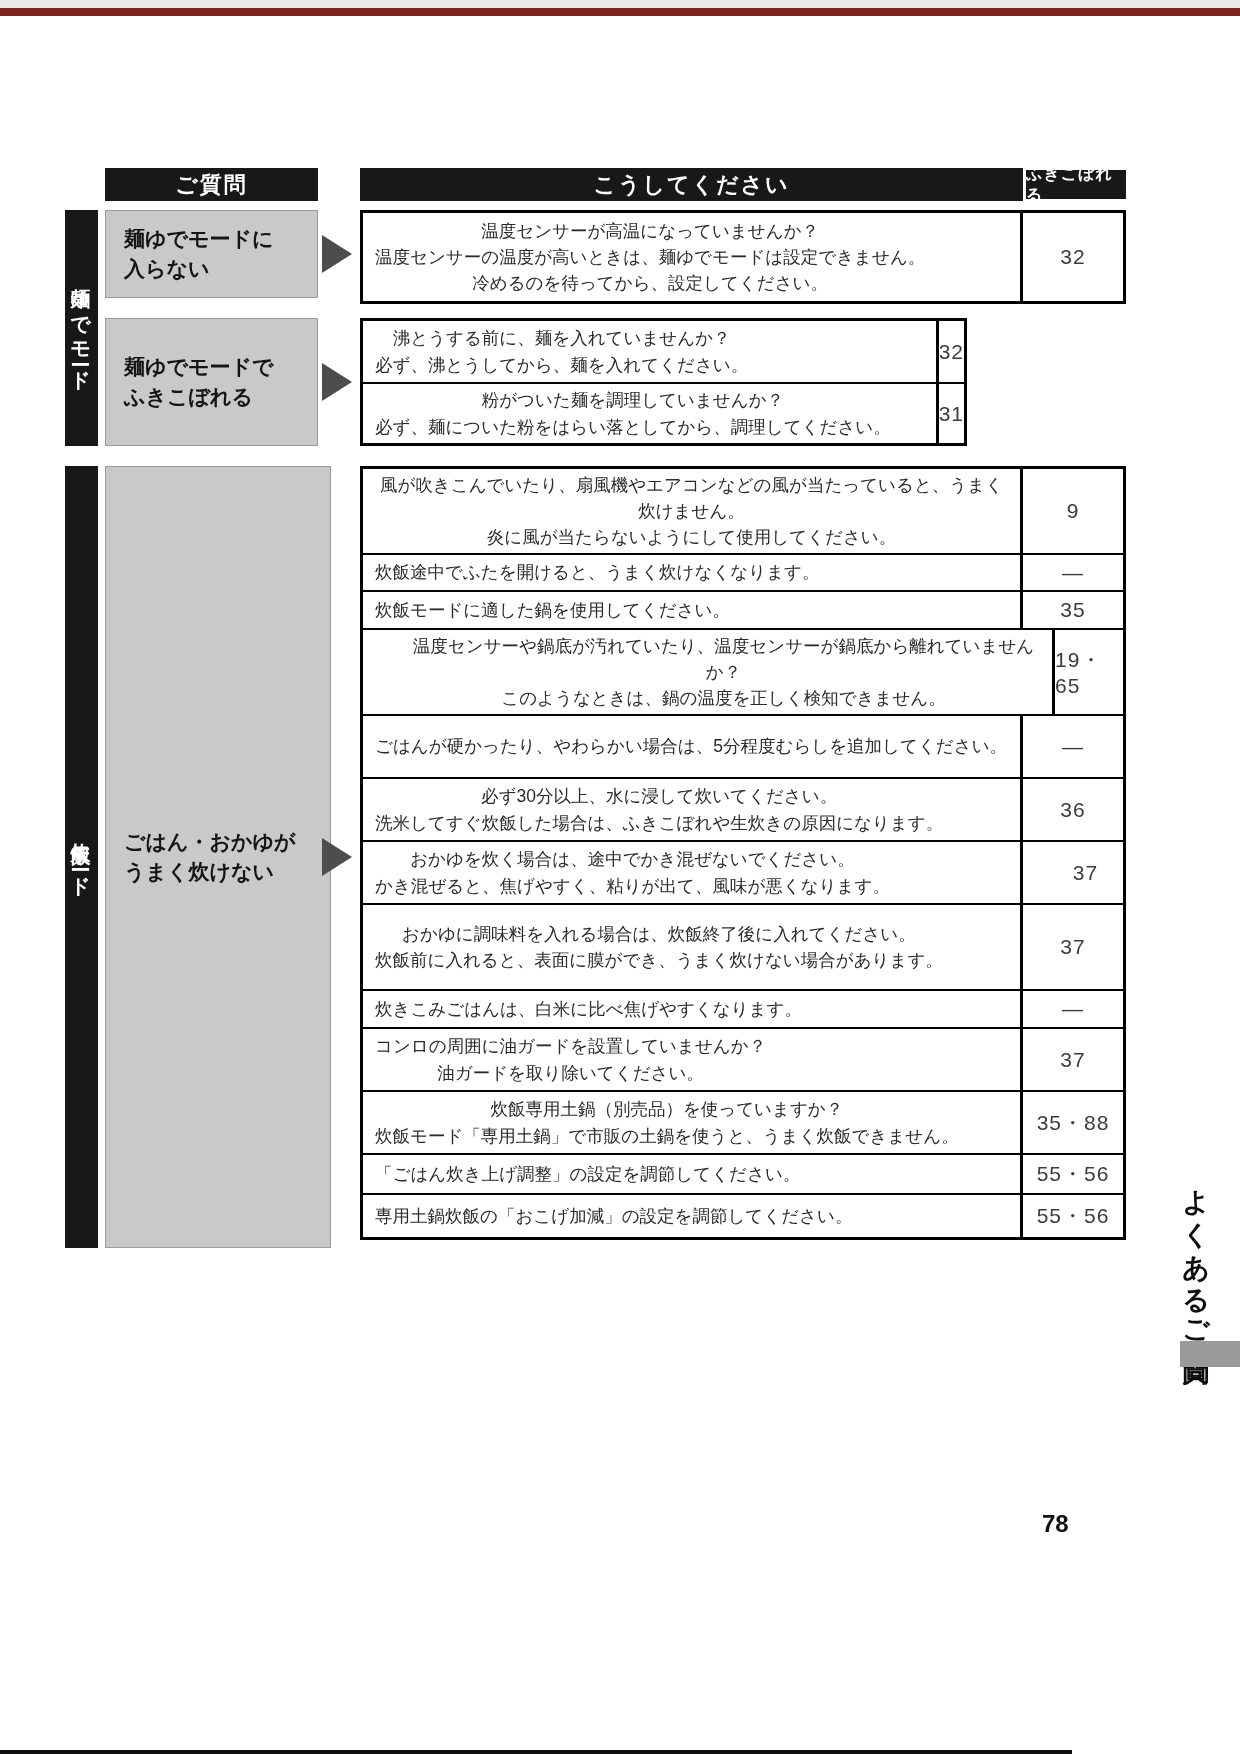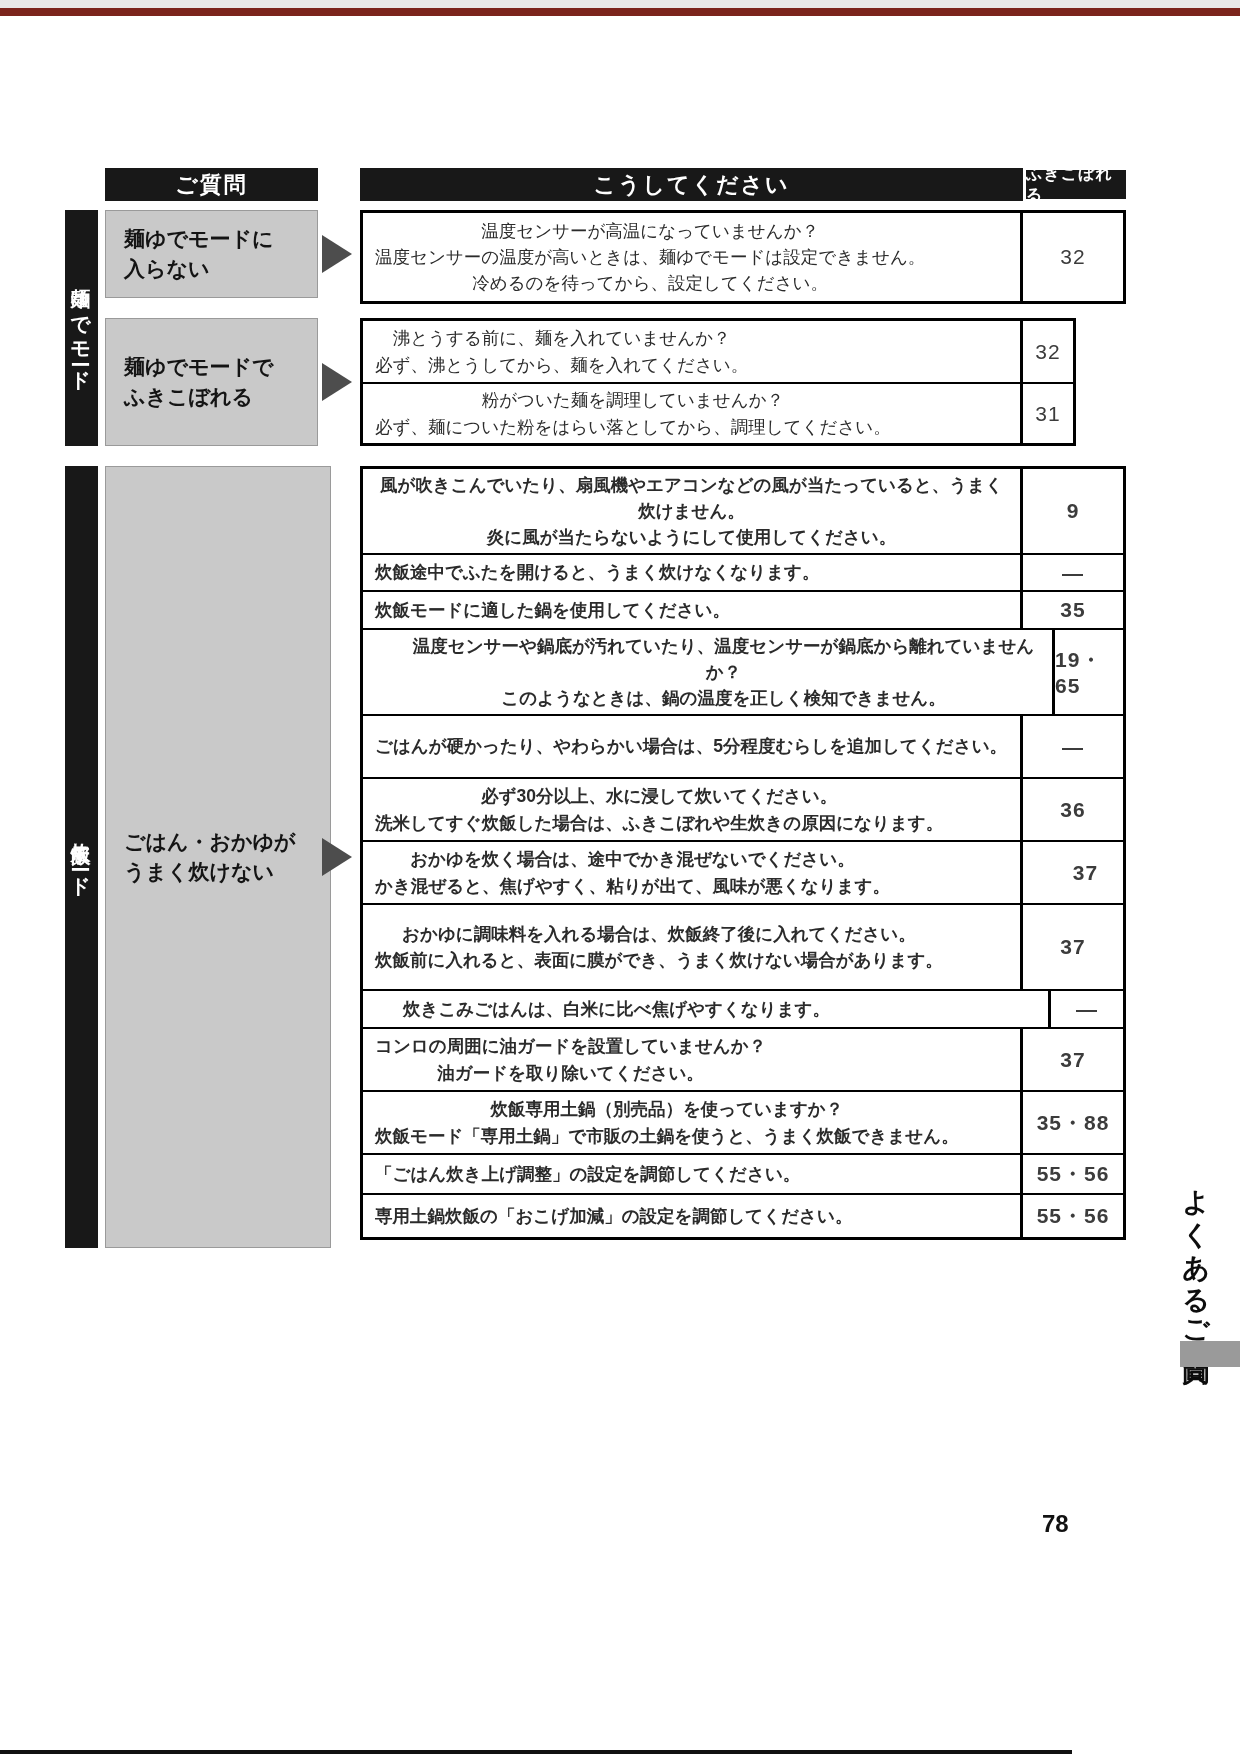--- a/index.html
+++ b/index.html
@@ -90,42 +90,42 @@
 冷めるのを待ってから、設定してください。</div>
       <div class="pcell">32</div>
     </div>
   </div>
 
   <div class="qbox" style="left:105px; top:310px; width:213px; height:128px;">
     <div class="qtext">麺ゆでモードで
 ふきこぼれる</div>
   </div>
   <div class="arrow" style="left:322px; top:355px;"></div>
-  <div class="agroup" style="left:360px; top:310px; width:716px;">
+  <div class="agroup" style="left:360px; top:310px; width:607px;">
     <div class="arow" style="height:63px;">
       <div class="acell">沸とうする前に、麺を入れていませんか？
 必ず、沸とうしてから、麺を入れてください。</div>
       <div class="pcell">32</div>
     </div>
     <div class="arow" style="height:59px;">
       <div class="acell">粉がついた麺を調理していませんか？
 必ず、麺についた粉をはらい落としてから、調理してください。</div>
       <div class="pcell">31</div>
     </div>
   </div>
 
   <div class="modebar" style="left:65px; top:458px; width:33px; height:782px;">炊飯モード</div>
 
   <div class="qbox" style="left:105px; top:458px; width:226px; height:782px;">
     <div class="qtext">ごはん・おかゆが
 うまく炊けない</div>
   </div>
   <div class="arrow" style="left:322px; top:830px;"></div>
 
-  <div class="agroup" style="left:360px; top:458px; width:766px;font-weight:bold;">
+  <div class="agroup" style="left:360px; top:458px; width:766px;">
     <div class="arow" style="height:86px;">
       <div class="acell">風が吹きこんでいたり、扇風機やエアコンなどの風が当たっていると、うまく炊けません。
 炎に風が当たらないようにして使用してください。</div>
       <div class="pcell">9</div>
     </div>
     <div class="arow" style="height:37px;">
       <div class="acell">炊飯途中でふたを開けると、うまく炊けなくなります。</div>
       <div class="pcell">—</div>
     </div>
     <div class="arow" style="height:38px;">
@@ -149,21 +149,21 @@
     <div class="arow" style="height:63px;gap:25px;">
       <div class="acell">おかゆを炊く場合は、途中でかき混ぜないでください。
 かき混ぜると、焦げやすく、粘りが出て、風味が悪くなります。</div>
       <div class="pcell">37</div>
     </div>
     <div class="arow" style="height:86px;">
       <div class="acell">おかゆに調味料を入れる場合は、炊飯終了後に入れてください。
 炊飯前に入れると、表面に膜ができ、うまく炊けない場合があります。</div>
       <div class="pcell">37</div>
     </div>
-    <div class="arow" style="height:38px;padding-left:28px;">
+    <div class="arow" style="height:38px;">
       <div class="acell">炊きこみごはんは、白米に比べ焦げやすくなります。</div>
       <div class="pcell">—</div>
     </div>
     <div class="arow" style="height:63px;">
       <div class="acell">コンロの周囲に油ガードを設置していませんか？
 油ガードを取り除いてください。</div>
       <div class="pcell">37</div>
     </div>
     <div class="arow" style="height:63px;">
       <div class="acell">炊飯専用土鍋（別売品）を使っていますか？

